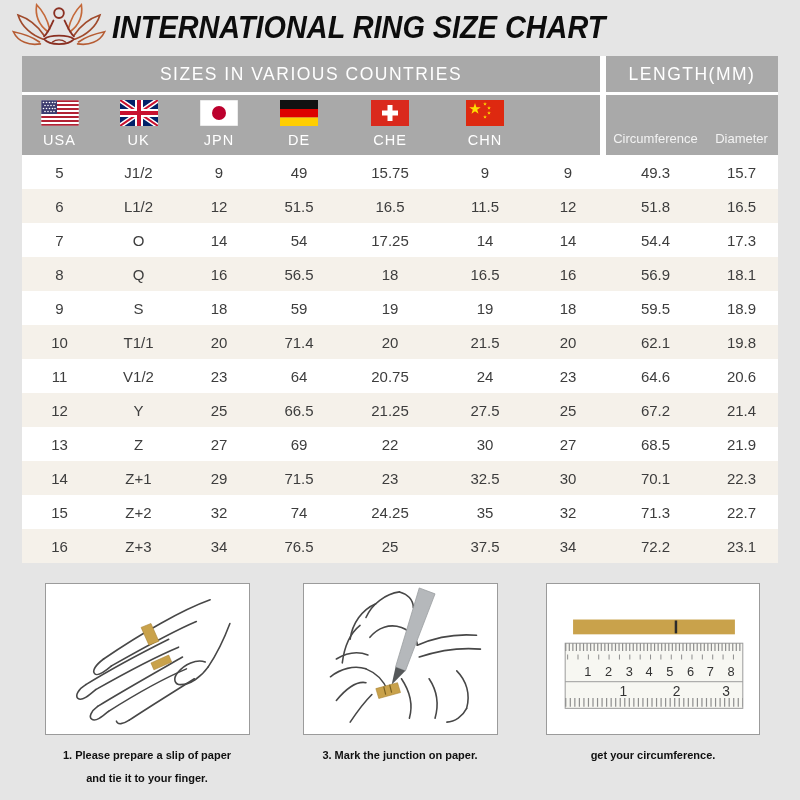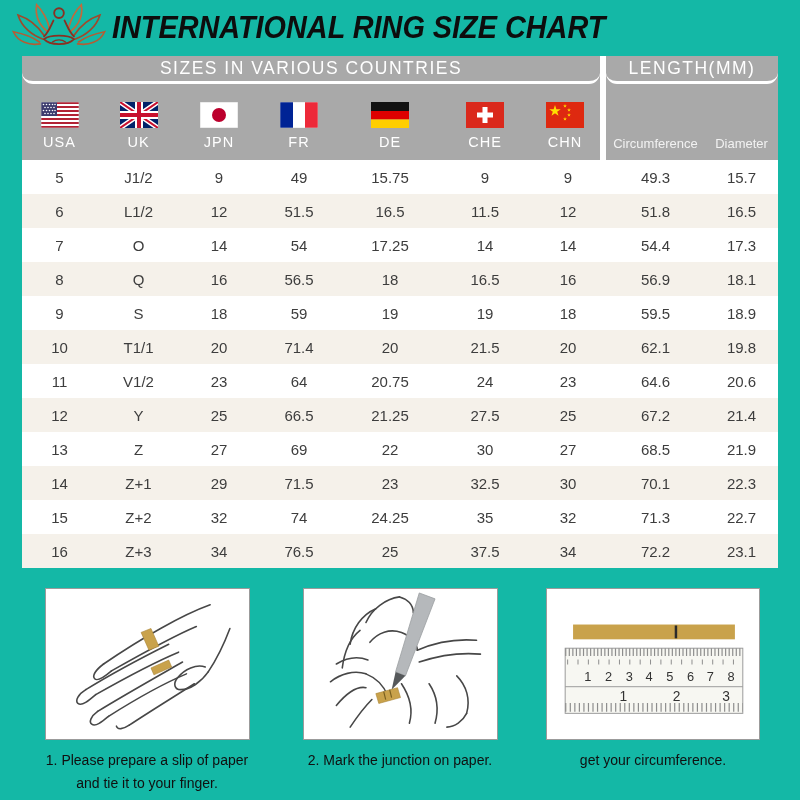--- a/index.html
+++ b/index.html
@@ -3,63 +3,63 @@
 <meta charset="utf-8">
 <style>
   * { box-sizing: border-box; }
   html,body { margin:0; padding:0; background:#fff; }
   body {
     width:800px; height:800px;
     font-family:"Liberation Sans", sans-serif;
     color:#3d3d3d;
     overflow:hidden;
   }
-  .page { position:relative; width:800px; height:800px; background:#14b8a6; }
+  .page { position:relative; width:800px; height:800px; background:#e5e5e5; }
 
   
   .app-header { display:flex; align-items:center; height:56px; padding-left:12px; }
   .logo { width:94px; height:54px; flex:0 0 auto; }
   .page-title {
     font-size:31px; font-weight:800; font-style:italic;
     color:#0d0d0d; letter-spacing:0px; white-space:nowrap;
     transform:scaleX(.93); transform-origin:left center; margin-left:6px;
   }
 
   
   .table-wrap { margin:0 22px; width:756px; }
   .thead { display:grid; grid-template-columns:578px 6px 172px; }
   .thead .divider { background:#fff; }
   .head-block { background:#a9a9a9; display:flex; flex-direction:column; }
   .group-title {
-    height:28px; border-bottom:3px solid #fff;
+    height:39px; border-bottom:3px solid #fff;
     display:flex; align-items:center; justify-content:center;
-    color:#fff; font-size:17.5px; letter-spacing:1.5px;border-radius:11px;
+    color:#fff; font-size:17.5px; letter-spacing:1.5px;
   }
   .flags-row { height:60px; display:grid; grid-template-columns:75px 83px 78px 82px 100px 90px 70px; }
-  .flag-cell { display:flex; flex-direction:column; align-items:center; padding-top:18px; }
+  .flag-cell { display:flex; flex-direction:column; align-items:center; padding-top:5px; }
   .flag-cell svg { width:38px; height:26px; display:block; }
   .country-code { color:#fff; font-size:14.5px; letter-spacing:1px; margin-top:6px; }
-  .length-labels { height:76px; display:grid; grid-template-columns:99px 73px; align-items:end; }
+  .length-labels { height:60px; display:grid; grid-template-columns:99px 73px; align-items:end; }
   .length-labels div { color:#f2f2f2; font-size:13px; text-align:center; padding-bottom:9px; }
 
   .tbody { }
   .trow { display:grid; grid-template-columns:75px 83px 78px 82px 100px 90px 76px 99px 73px; height:34px; align-items:center; background:#fff; }
   .trow.alt { background:#f5f1ea; }
   .tcell { text-align:center; font-size:15px; color:#3d3d3d; }
 
   
   .instructions { display:flex; gap:8px; margin:20px 22px 0; }
   .step { display:flex; flex-direction:column; align-items:center; }
   .step-1 { width:250px; } .step-2 { width:240px; } .step-3 { width:250px; }
   .illu-box { border:1px solid #9b9b9b; background:#fff; }
   .step-1 .illu-box { width:205px; height:152px; }
   .step-2 .illu-box { width:195px; height:152px; }
   .step-3 .illu-box { width:214px; height:152px; }
   .illu-box svg { display:block; width:100%; height:100%; }
-  .caption { margin-top:9px; text-align:center; font-size:14px; font-weight:400; color:#101010; line-height:23px; }
+  .caption { margin-top:9px; text-align:center; font-size:11px; font-weight:700; color:#101010; line-height:23px; }
 </style>
 </head>
 <body>
 
 <div class="page">
 
   <div class="app-header">
     <svg class="logo" viewBox="0 0 100 58" aria-hidden="true">
       <g fill="none" stroke-linecap="round">
 
@@ -141,29 +141,20 @@
           </div>
 
           <div class="flag-cell">
             <svg viewBox="0 0 38 26">
               <rect width="38" height="26" fill="#fff" stroke="#cfcfcf" stroke-width=".8"></rect>
               <circle cx="19" cy="13" r="7" fill="#bc002d"></circle>
             </svg>
             <div class="country-code">JPN</div>
           </div>
 
-          <div class="flag-cell">
-            <svg viewBox="0 0 38 26">
-              <rect width="13" height="26" fill="#002395"></rect>
-              <rect x="13" width="12" height="26" fill="#fff"></rect>
-              <rect x="25" width="13" height="26" fill="#ed2939"></rect>
-              <rect width="38" height="26" fill="none" stroke="#cfcfcf" stroke-width=".6"></rect>
-            </svg>
-            <div class="country-code">FR</div>
-          </div>
 
           <div class="flag-cell">
             <svg viewBox="0 0 38 26">
               <rect width="38" height="9" fill="#111"></rect>
               <rect y="9" width="38" height="8.5" fill="#dd0000"></rect>
               <rect y="17.5" width="38" height="8.5" fill="#ffce00"></rect>
             </svg>
             <div class="country-code">DE</div>
           </div>
 
@@ -391,21 +382,21 @@
             <path d="M152,88 C162,98 166,112 162,126"></path>
             <path d="M162,126 C158,134 150,140 142,140"></path>
           </g>
           <polygon points="114,4 130,10 100,88 90,84" fill="#b5b8bb" stroke="#9a9da0" stroke-width=".8"></polygon>
           <polygon points="100,88 90,84 86,102" fill="#55585a"></polygon>
           <polygon points="70,106 92,100 95,110 73,116" fill="#c9a24b" stroke="#a88334" stroke-width=".6"></polygon>
           <path d="M78,104 L80,112 M84,102 L86,110" stroke="#7a6020" stroke-width="1.2" fill="none"></path>
         </svg>
       </div>
       <figcaption class="caption">
-        <div>2. Mark the junction on paper.</div>
+        <div>3. Mark the junction on paper.</div>
       </figcaption>
     </figure>
 
     <figure class="step step-3" style="margin:0;">
       <div class="illu-box">
         <svg viewBox="0 0 214 152">
 
           <rect x="26" y="36" width="164" height="15" fill="#c9a24b"></rect>
           <rect x="129" y="37" width="2.5" height="13" fill="#2b2b2b"></rect>
 

